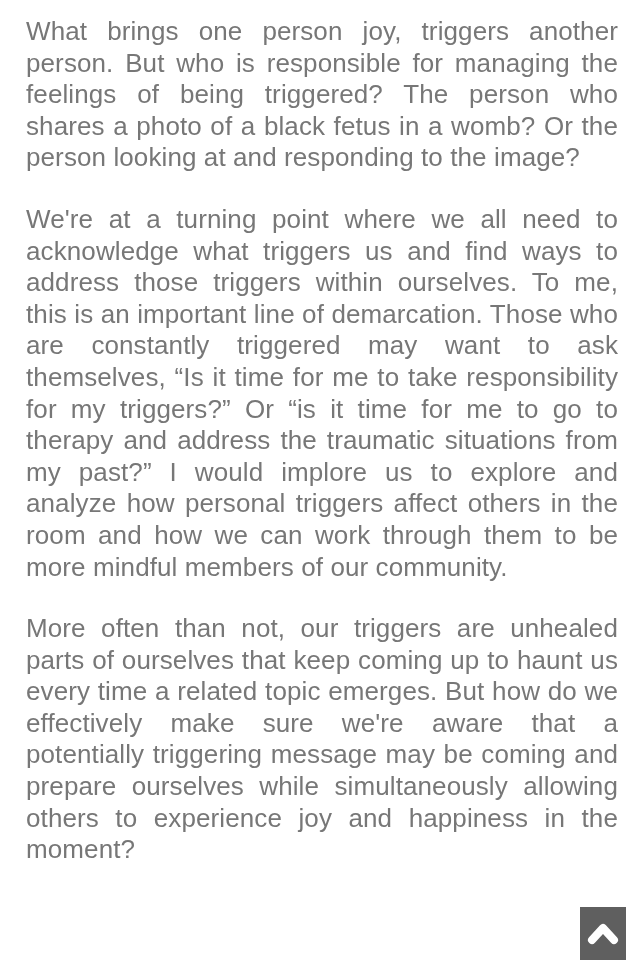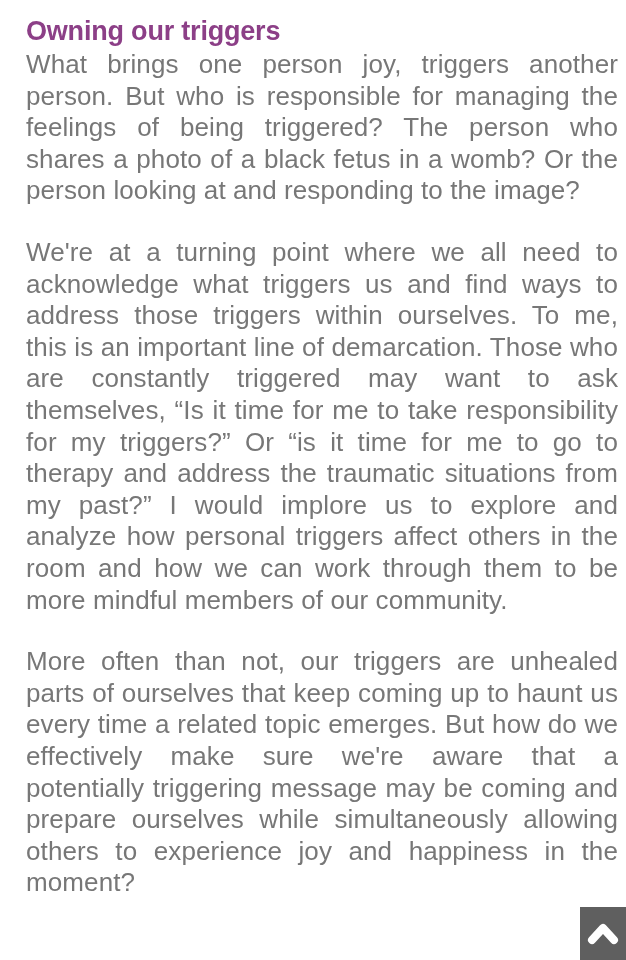--- a/index.html
+++ b/index.html
@@ -53,21 +53,20 @@
     cursor: pointer;
   }
   .scroll-top svg {
     display: block;
   }
 </style>
 </head>
 <body style="background: rgb(255, 255, 255);">
 
 <main class="article">
-  <h1 class="section-title">Owning our triggers</h1>
   <p class="body-paragraph">What brings one person joy, triggers another person. But who is responsible for managing the feelings of being triggered? The person who shares a photo of a black fetus in a womb? Or the person looking at and responding to the image?</p>
   <p class="body-paragraph">We're at a turning point where we all need to acknowledge what triggers us and find ways to address those triggers within ourselves. To me, this is an important line of demarcation. Those who are constantly triggered may want to ask themselves, “Is it time for me to take responsibility for my triggers?” Or “is it time for me to go to therapy and address the traumatic situations from my past?” I would implore us to explore and analyze how personal triggers affect others in the room and how we can work through them to be more mindful members of our community.</p>
   <p class="body-paragraph">More often than not, our triggers are unhealed parts of ourselves that keep coming up to haunt us every time a related topic emerges. But how do we effectively make sure we're aware that a potentially triggering message may be coming and prepare ourselves while simultaneously allowing others to experience joy and happiness in the moment?</p>
 </main>
 
 <button class="scroll-top" aria-label="Scroll to top">
   <svg width="34" height="24" viewBox="0 0 34 24">
     <polyline points="6,18 17,6 28,18" fill="none" stroke="#ffffff" stroke-width="8" stroke-linecap="round" stroke-linejoin="round"></polyline>
   </svg>
 </button>

